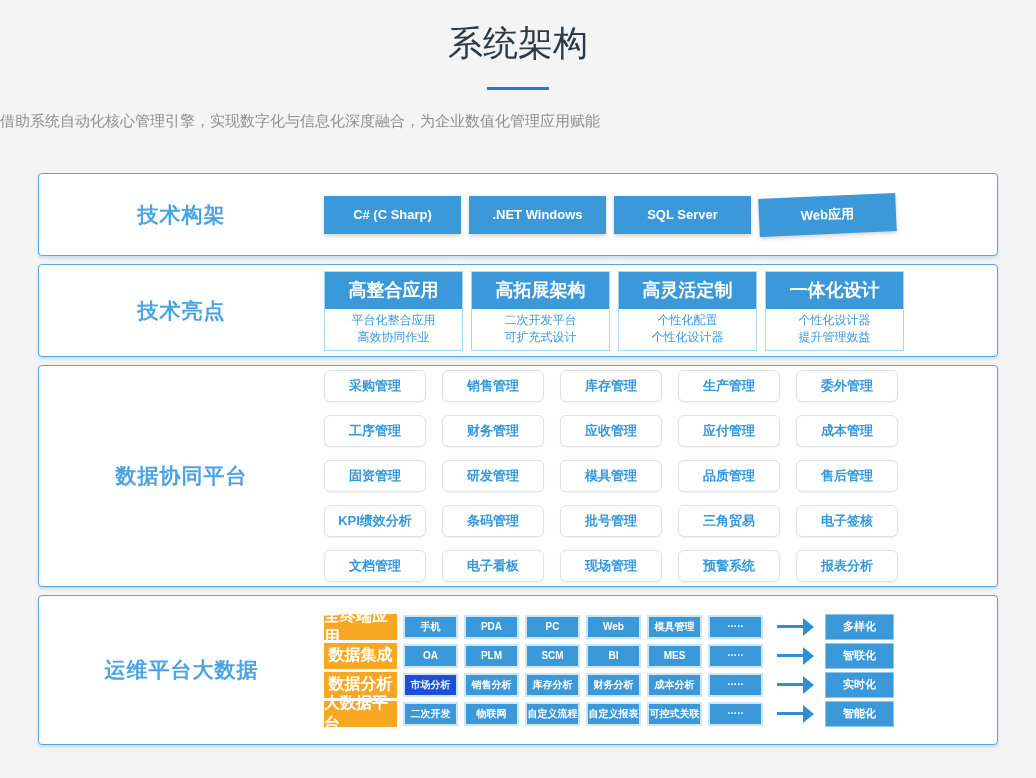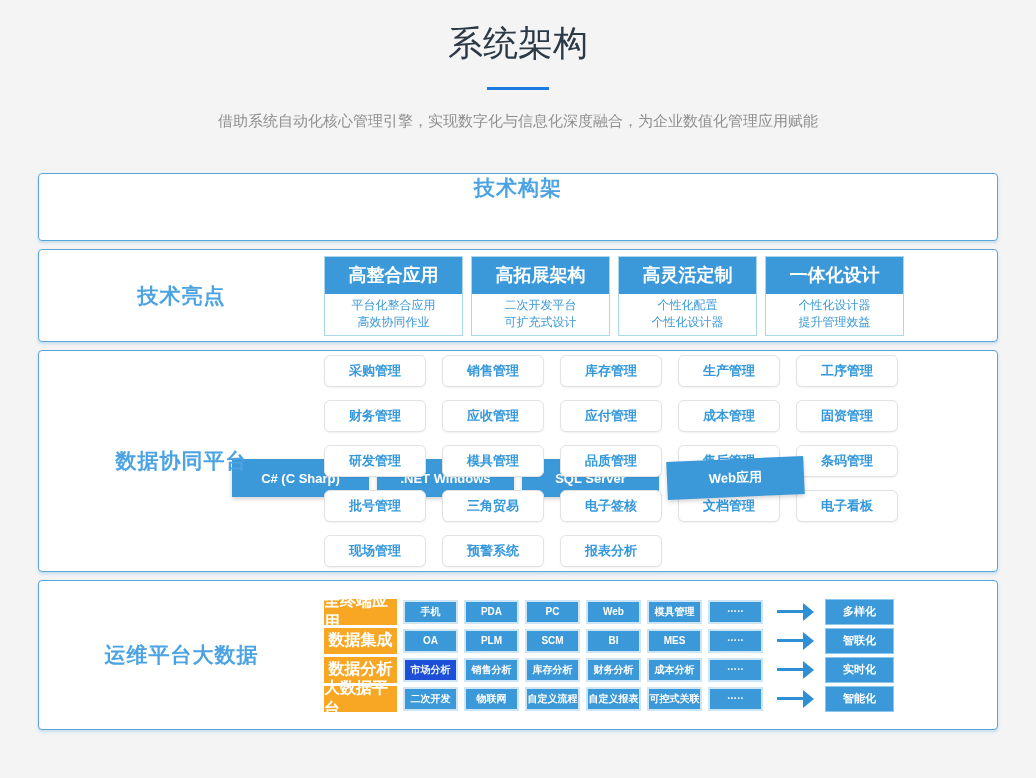--- a/index.html
+++ b/index.html
@@ -4,33 +4,33 @@
 <style>
   html,body{margin:0;padding:0;}
   body{
     width:1036px;height:778px;
     background:#f4f4f5;
     font-family:"Liberation Sans",sans-serif;
     overflow:hidden;
   }
   .page-title{margin:0;padding-top:20px;text-align:center;font-size:35px;font-weight:500;color:#2c3a47;}
   .title-underline{width:62px;height:3px;background:#1b7be0;margin:20px auto 0;}
-  .page-subtitle{margin:22px 0 0;text-align:center;font-size:15px;color:#8f8f8f;}
+  .page-subtitle{margin:22px 0 0;font-size:15px;color:#8f8f8f;}
 
   .sections{width:960px;margin:42px auto 0;}
   .sec{
     background:#fff;border:1px solid #58a6dc;border-radius:4px;
     box-shadow:0 2px 3px rgba(90,166,220,.30);
     margin-bottom:8px;display:flex;align-items:center;box-sizing:border-box;
   }
   .sec-label-col{width:285px;flex:0 0 285px;display:flex;justify-content:center;}
   .sec-label{font-size:21px;font-weight:bold;color:#4ba3e3;letter-spacing:1px;}
 
   
-  .sec-1{height:68px;flex-direction:column;}
+  .sec-1{height:83px;}
   .fw-buttons{display:flex;gap:8px;}
   .fw-btn{
     width:137px;height:38px;background:#3b99d9;color:#fff;
     font-size:13px;font-weight:bold;display:flex;align-items:center;justify-content:center;
     box-shadow:0 2px 4px rgba(0,0,0,.18);cursor:pointer;
   }
   .fw-btn:nth-child(4){transform:rotate(-2.5deg);}
 
   
   .sec-2{height:93px;}
@@ -135,30 +135,32 @@
 
   <div class="sec sec-3">
     <div class="sec-label-col">
       <span class="sec-label">数据协同平台</span>
     </div>
     <div class="modules-grid">
         <div class="module-btn">采购管理</div>
         <div class="module-btn">销售管理</div>
         <div class="module-btn">库存管理</div>
         <div class="module-btn">生产管理</div>
+        <div class="module-btn">委外管理</div>
         <div class="module-btn">工序管理</div>
         <div class="module-btn">财务管理</div>
         <div class="module-btn">应收管理</div>
         <div class="module-btn">应付管理</div>
         <div class="module-btn">成本管理</div>
         <div class="module-btn">固资管理</div>
         <div class="module-btn">研发管理</div>
         <div class="module-btn">模具管理</div>
         <div class="module-btn">品质管理</div>
         <div class="module-btn">售后管理</div>
+        <div class="module-btn">KPI绩效分析</div>
         <div class="module-btn">条码管理</div>
         <div class="module-btn">批号管理</div>
         <div class="module-btn">三角贸易</div>
         <div class="module-btn">电子签核</div>
         <div class="module-btn">文档管理</div>
         <div class="module-btn">电子看板</div>
         <div class="module-btn">现场管理</div>
         <div class="module-btn">预警系统</div>
         <div class="module-btn">报表分析</div>
       </div>

